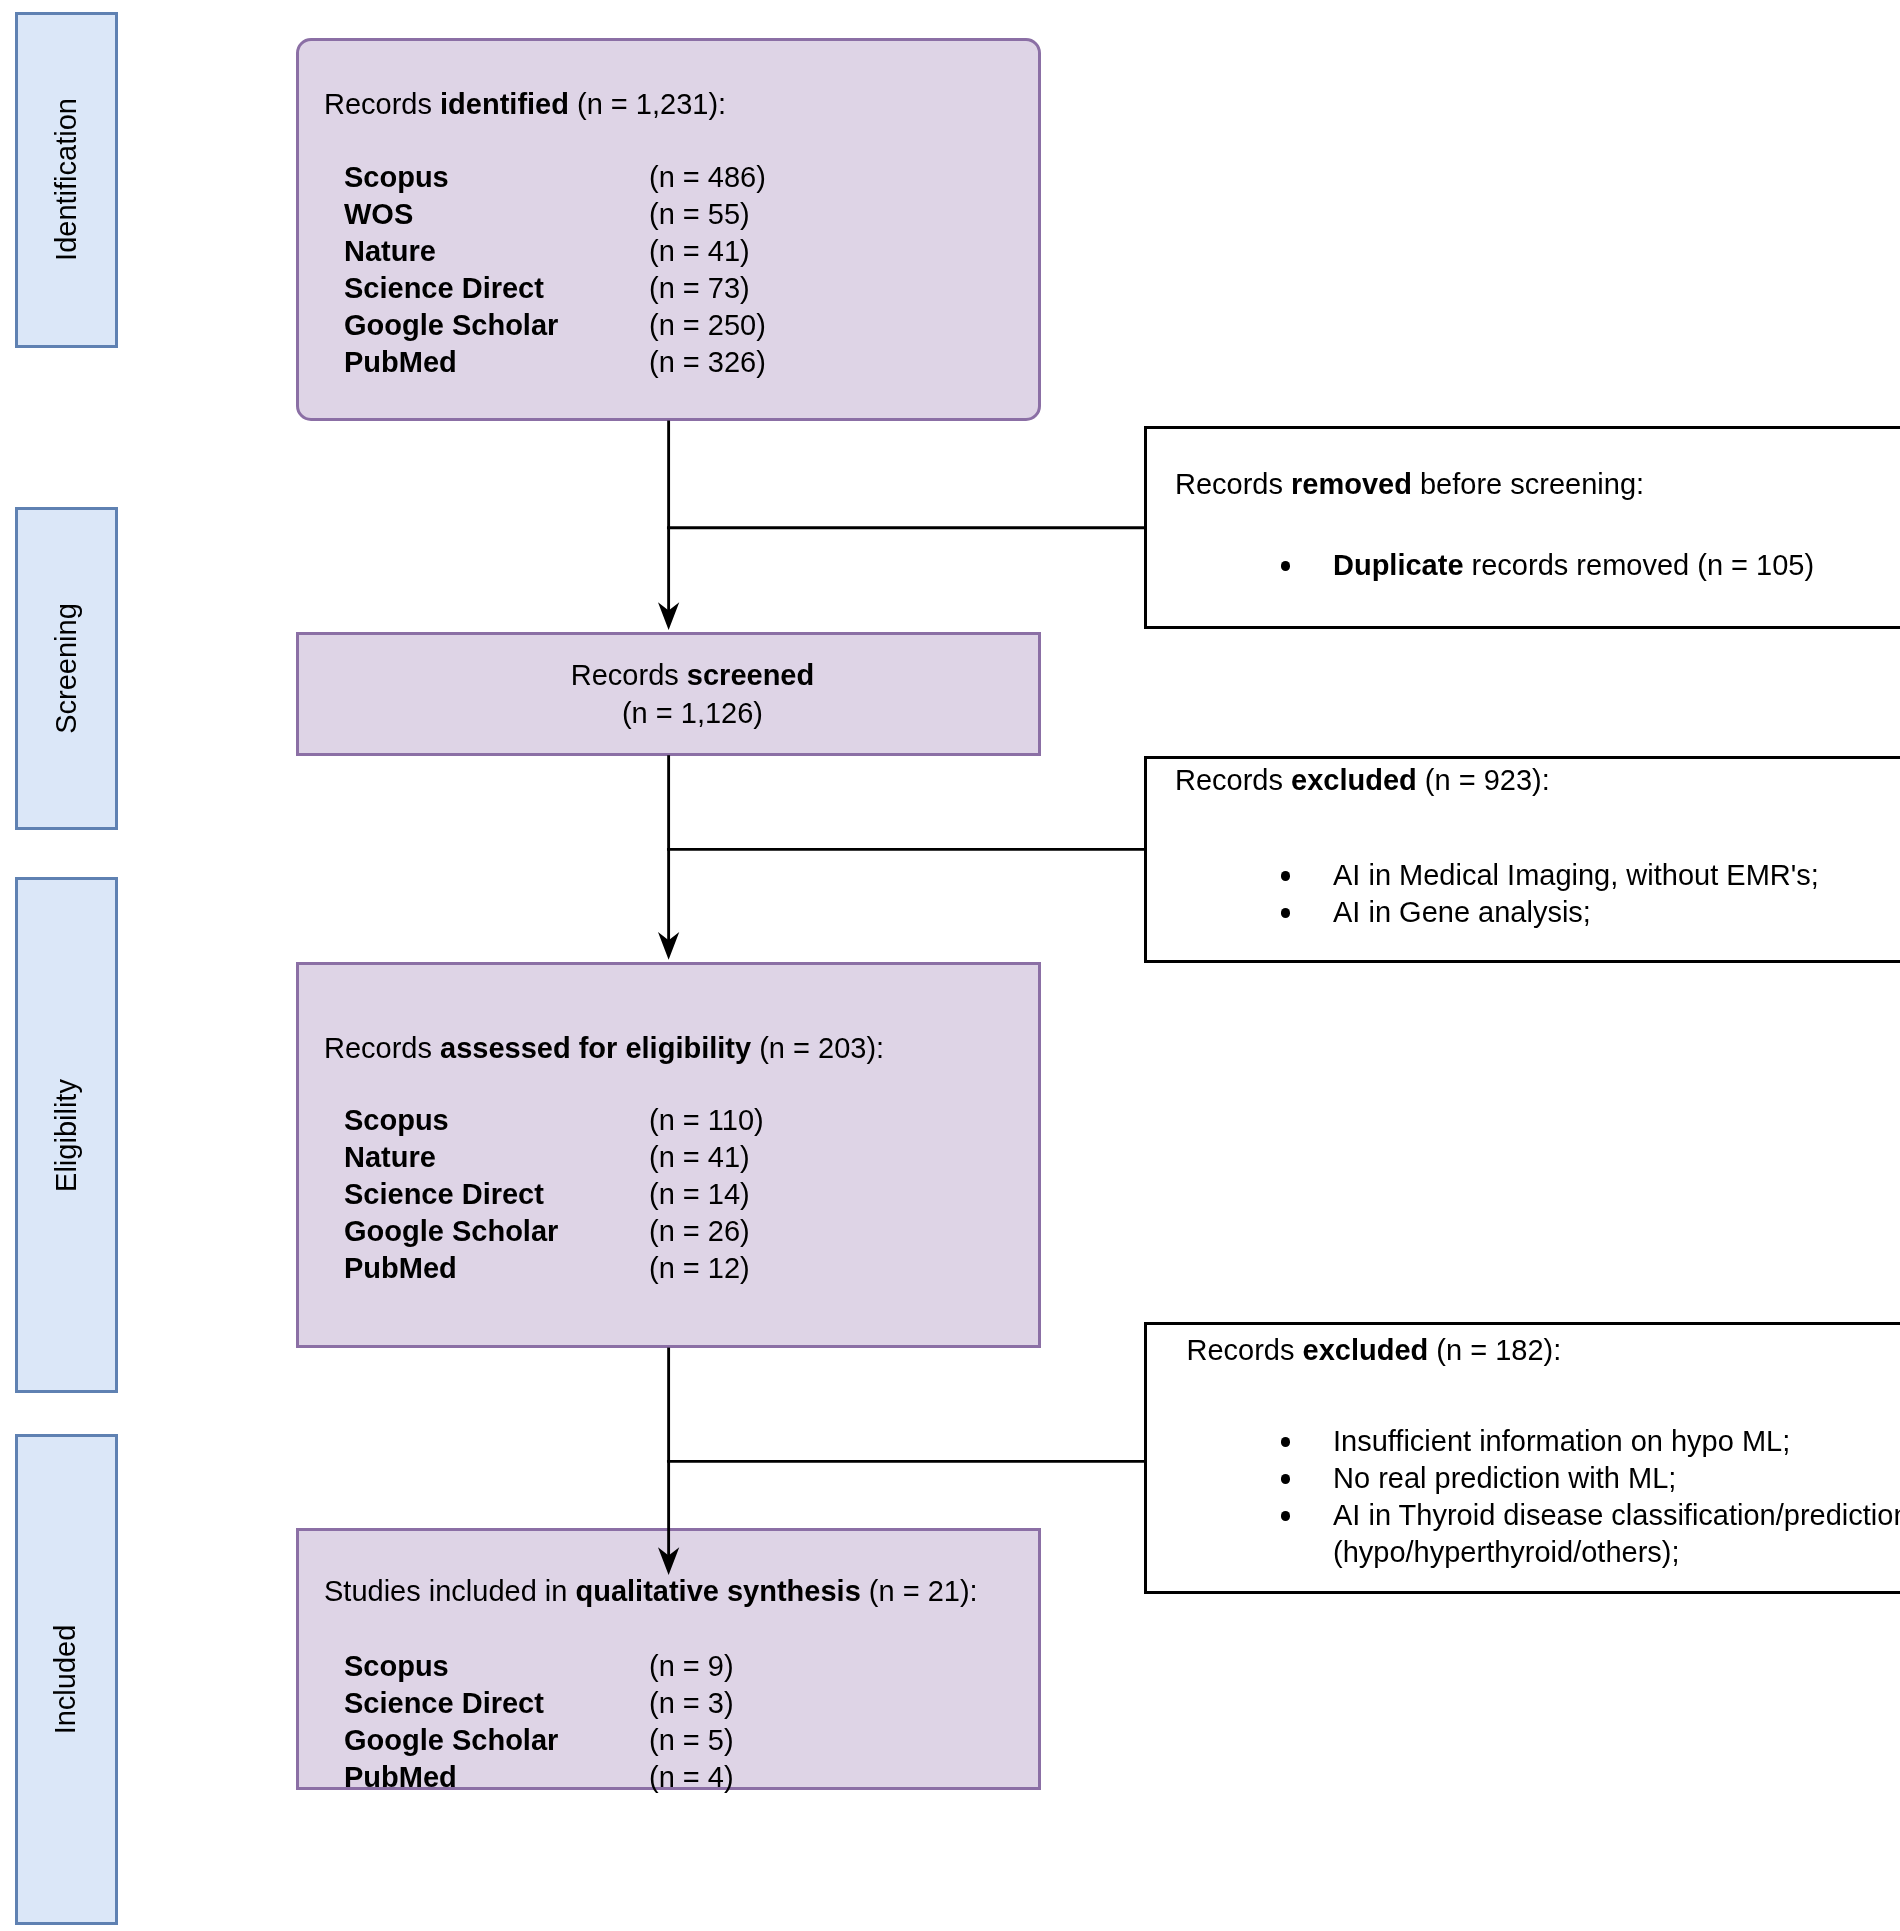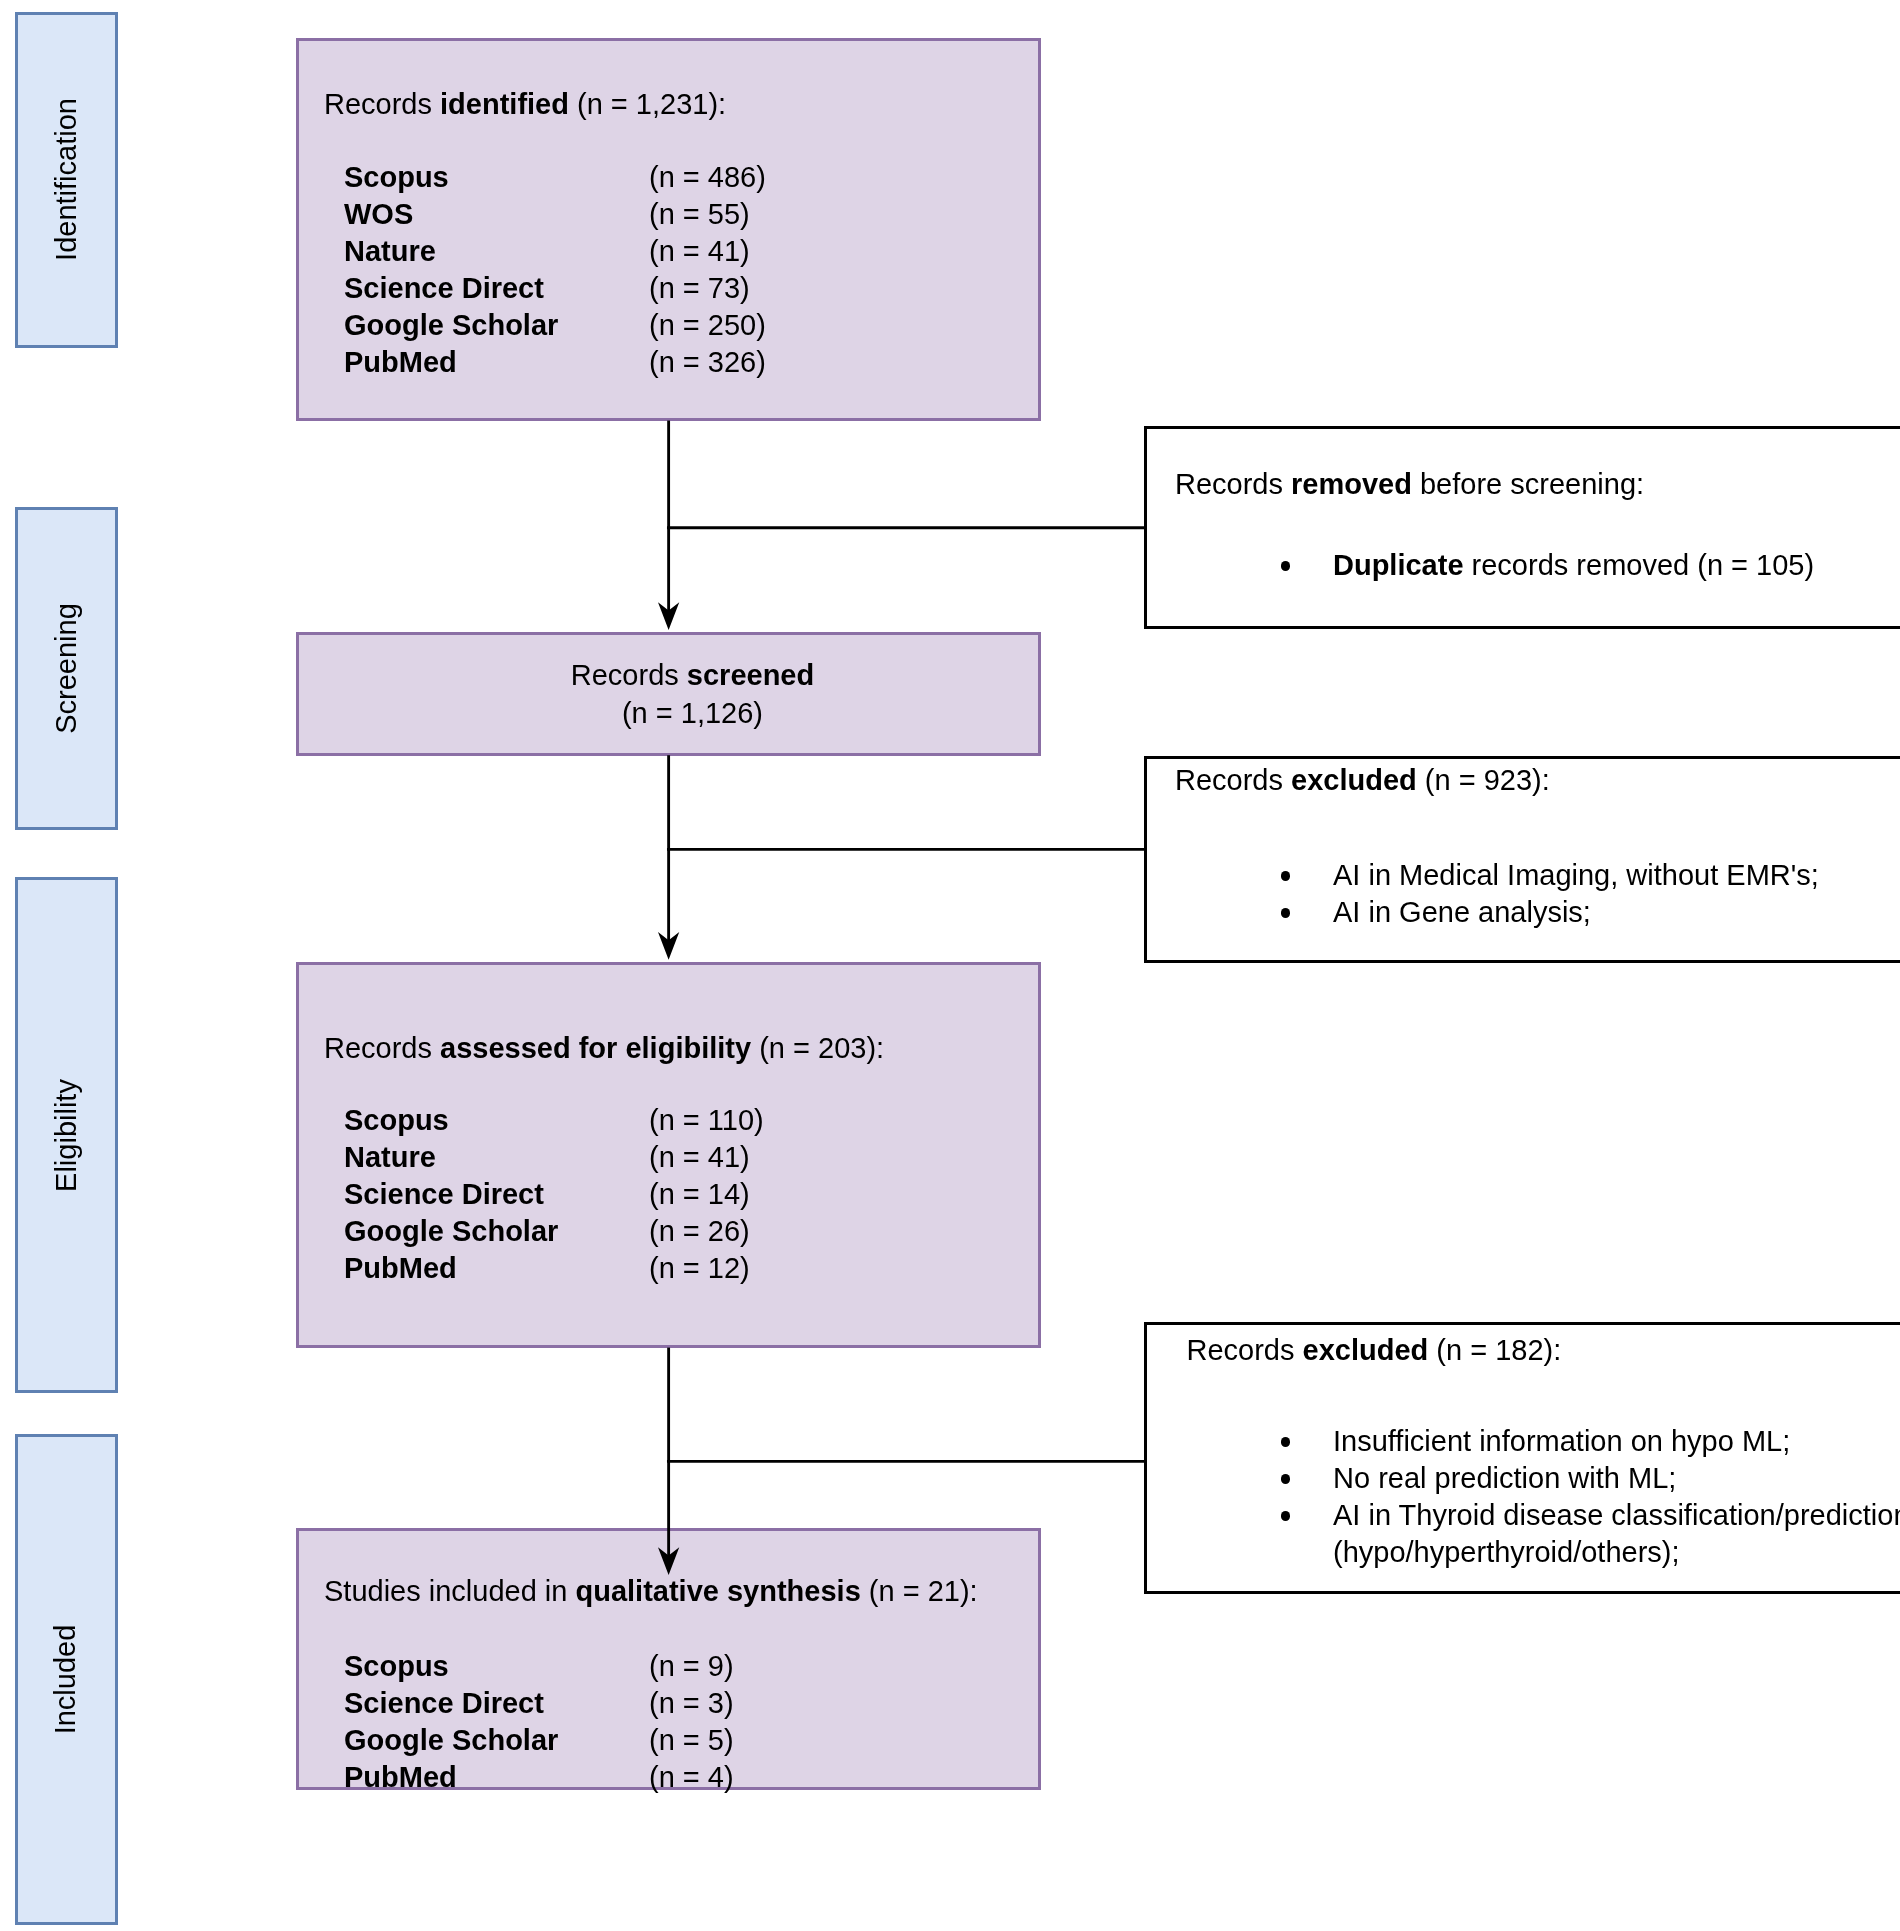--- a/index.html
+++ b/index.html
@@ -66,21 +66,21 @@
   <div class="stage" style="top:507px;height:323px;">
     <span>Screening</span>
   </div>
   <div class="stage" style="top:877px;height:516px;">
     <span>Eligibility</span>
   </div>
   <div class="stage" style="top:1434px;height:491px;">
     <span>Included</span>
   </div>
 
-  <div class="flow" style="top:38px;height:383px;">
+  <div class="flow" style="top:38px;height:383px;border-radius:15px;">
     <div class="title" style="top:45px;">
       <span>Records </span><b>identified</b><span> (n = 1,231):</span>
     </div>
     <div class="rows" style="top:118px;">
       <div class="row">
           <span class="src">Scopus</span>
           <span class="cnt">(n = 486)</span>
         </div>
       <div class="row">
           <span class="src">WOS</span>

